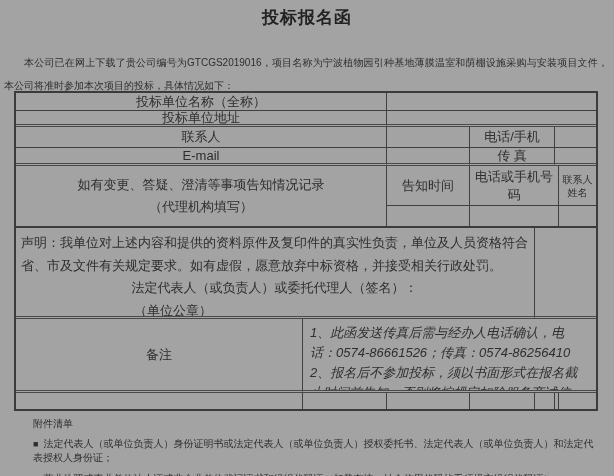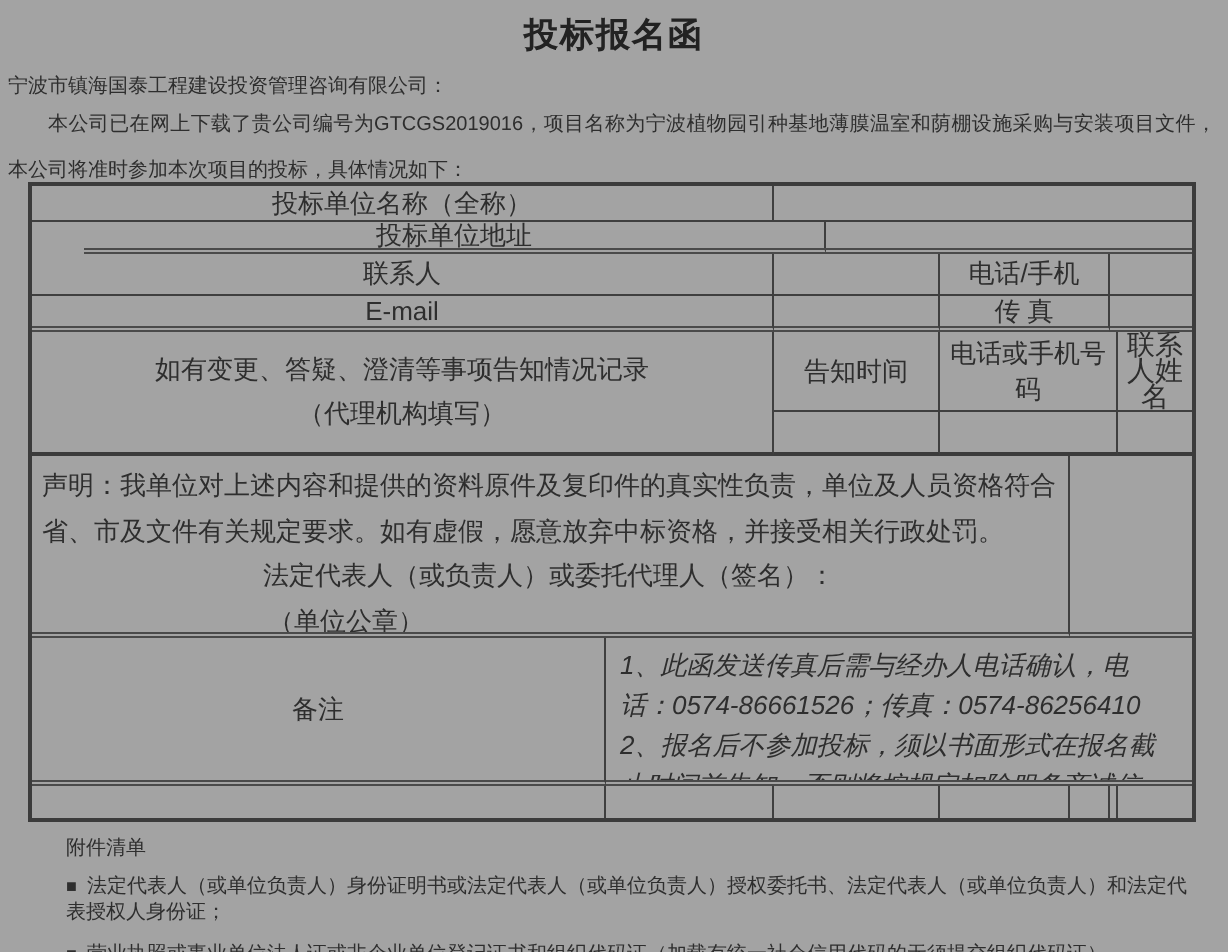--- a/index.html
+++ b/index.html
@@ -24,37 +24,36 @@
   .decl{padding:4px 6px 5px 5px;line-height:22.5px;text-align:justify;}
   .decl .sig{text-align:center;}
   .decl .seal{padding-left:113px;text-align:left;}
   
   .notes{padding:4px 7px 0 7px;line-height:20px;text-align:left;}
   
   .attach{position:absolute;left:33px;top:417px;width:570px;font-size:10px;}
   .attach .hd{margin-bottom:6px;}
   .attach .it{margin-bottom:8px;line-height:13px;}
   .sq{font-size:9px;margin-right:5px;}
-  .small{font-size:14px;line-height:13px;}
+  .small{font-size:10px;line-height:13px;}
 </style>
 </head>
 <body>
 
 <div class="page">
 
   <div class="title">投标报名函</div>
-  <div class="addressee">宁波市镇海国泰工程建设投资管理咨询有限公司：</div>
   <div class="intro">本公司已在网上下载了贵公司编号为GTCGS2019016，项目名称为宁波植物园引种基地薄膜温室和荫棚设施采购与安装项目文件，本公司将准时参加本次项目的投标，具体情况如下：</div>
 
   <div class="tbl">
 
     <div class="cell br bb ctr" style="left:0;top:0;width:371px;height:18px;">投标单位名称（全称）</div>
     <div class="cell bb" style="left:371px;top:0;width:209px;height:18px;"></div>
 
-    <div class="cell br bbd ctr" style="left:0;top:18px;width:371px;height:16px;margin-left:26px;">投标单位地址</div>
+    <div class="cell br bbd ctr" style="left:0;top:18px;width:371px;height:16px;">投标单位地址</div>
     <div class="cell bbd" style="left:371px;top:18px;width:209px;height:16px;"></div>
 
     <div class="cell br bb ctr" style="left:0;top:34px;width:371px;height:21px;">联系人</div>
     <div class="cell br bb" style="left:371px;top:34px;width:83px;height:21px;"></div>
     <div class="cell br bb ctr" style="left:454px;top:34px;width:85px;height:21px;">电话/手机</div>
     <div class="cell bb" style="left:539px;top:34px;width:41px;height:21px;"></div>
 
     <div class="cell br bbd ctr" style="left:0;top:55px;width:371px;height:18px;">E-mail</div>
     <div class="cell br bbd" style="left:371px;top:55px;width:83px;height:18px;"></div>
     <div class="cell br bbd ctr" style="left:454px;top:55px;width:85px;height:18px;">传 真</div>

